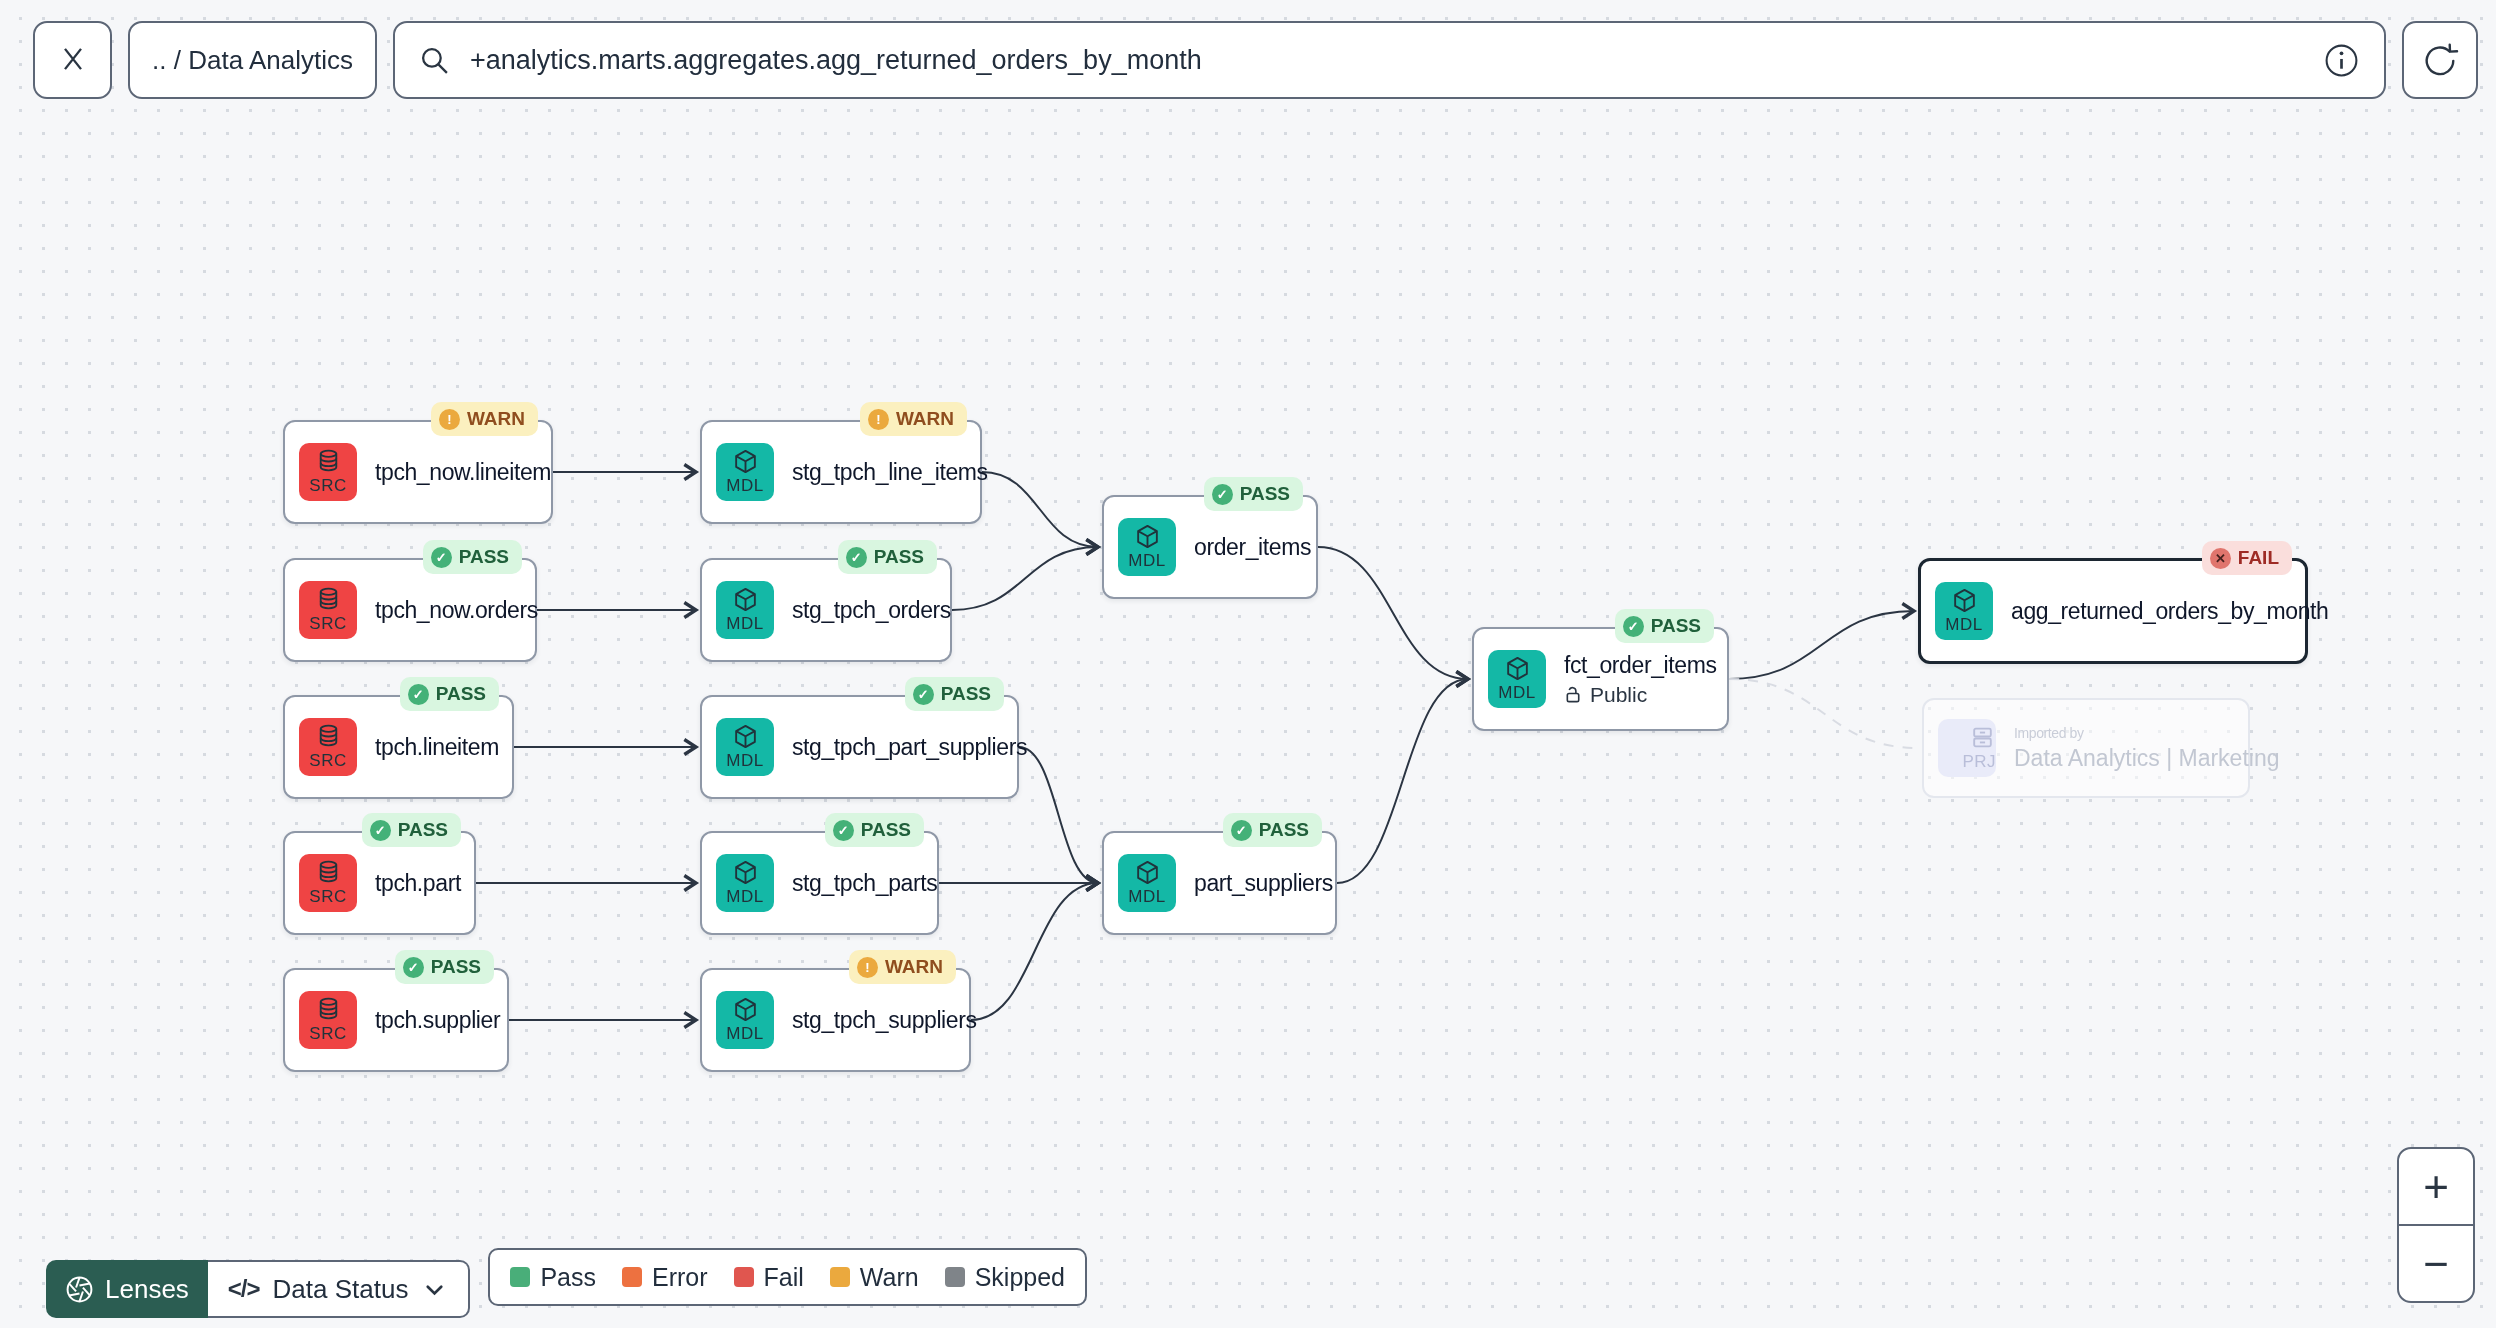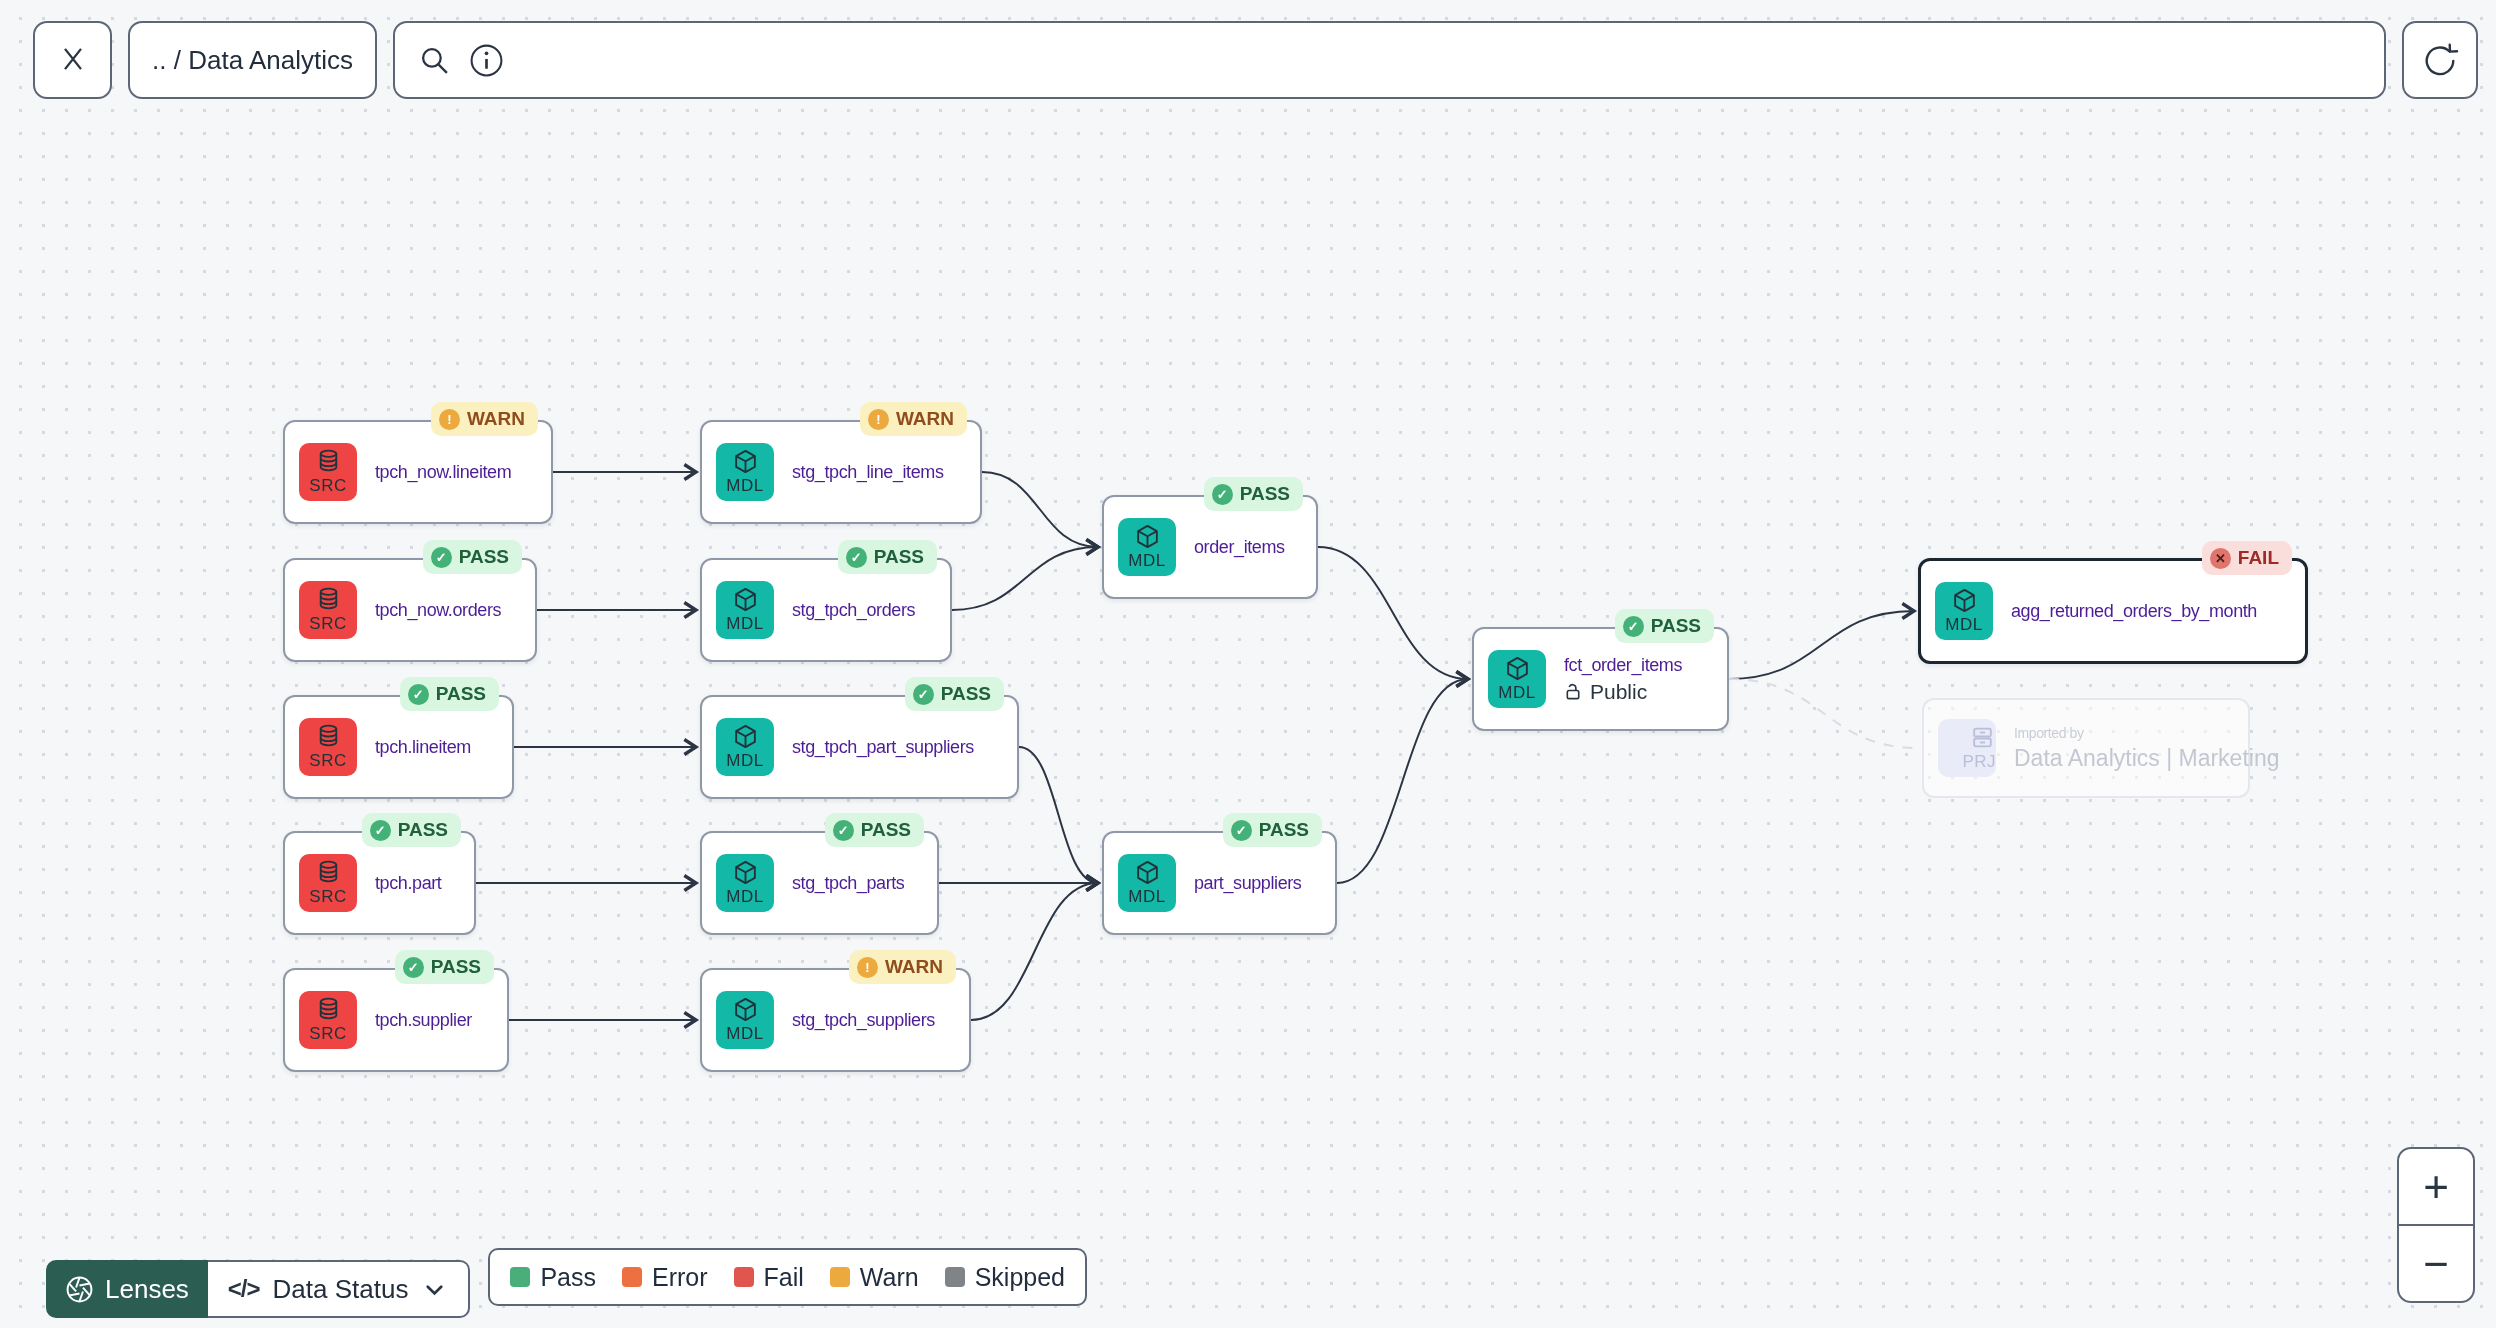--- a/index.html
+++ b/index.html
@@ -25,21 +25,21 @@
   .node{position:absolute;box-sizing:border-box;background:#fff;border:2px solid #8F98A7;border-radius:12px;
         display:flex;align-items:center;gap:18px;padding-left:14px;box-shadow:0 2px 5px rgba(28,39,50,.09);cursor:pointer;}
   .node.selected{border:3.5px solid #1C2732;}
   .node.ghost{background:rgba(255,255,255,.55);border:2px solid #E4E7EE;box-shadow:none;color:#C2C7D2;}
   .chip{width:58px;height:58px;border-radius:10px;flex:0 0 auto;display:flex;flex-direction:column;align-items:center;justify-content:center;gap:1px;}
   .chip.SRC{background:#ef4444;color:#20333B;}
   .chip.MDL{background:#14b8a6;color:#20333B;}
   .chip.PRJ{background:#E9EBF9;color:#B9BED9;align-items:flex-end;}
   .chip .klabel{font-size:17px;letter-spacing:.5px;}
   .ntext{display:flex;flex-direction:column;justify-content:center;gap:4px;min-width:0;}
-  .nlabel{font-size:18px;letter-spacing:-.4px;white-space:nowrap;color:#4c1d95;}
+  .nlabel{font-size:23px;letter-spacing:-.4px;white-space:nowrap;color:#0f172a;}
   .node.ghost .nlabel{color:#C9CDD8;font-size:14px;}
   .sublabel{display:flex;align-items:center;gap:7px;font-size:21px;color:#2A3542;white-space:nowrap;}
   .node.ghost .sublabel{color:#C2C7D2;font-size:23px;}
   .badge{position:absolute;top:-20px;right:13px;height:34px;border-radius:10px;display:inline-flex;align-items:center;gap:7px;padding:0 13px 0 8px;font-size:19px;font-weight:bold;}
   .badge .dot{width:21px;height:21px;border-radius:50%;display:inline-flex;align-items:center;justify-content:center;font-size:13px;font-weight:bold;}
   
   .bottombar{position:absolute;left:46px;bottom:22px;display:flex;gap:18px;height:58px;}
   .lenses-wrap{display:flex;height:100%;margin-top:12px;}
   .lenses-btn{background:#2B5D52;color:#fff;border:none;border-radius:10px 0 0 10px;display:flex;align-items:center;gap:11px;padding:0 19px;font-size:26px;font-family:inherit;cursor:pointer;}
   .lens-select{background:#fff;border:2px solid #5C6676;border-left:none;border-radius:0 10px 10px 0;display:flex;align-items:center;gap:13px;padding:0 20px;font-size:26px;font-family:inherit;color:#222E3D;cursor:pointer;box-sizing:border-box;}
@@ -390,20 +390,21 @@
   <button class="tb-btn tb-crumb">
     <span>.. / Data Analytics</span>
   </button>
   <div class="searchbox">
     <span style="display:flex;">
       <svg viewBox="0 0 30 30" width="31" height="31" fill="none" stroke="#2A3542" stroke-width="2.2">
           <circle cx="12.5" cy="12.5" r="8.5"></circle>
           <path d="M19 19 L27 27"></path>
         </svg>
     </span>
+    <input spellcheck="false" value="+analytics.marts.aggregates.agg_returned_orders_by_month" style="">
     <span style="display:flex;cursor:pointer;">
       <svg viewBox="0 0 36 36" width="37" height="37" fill="none" stroke="#2A3542" stroke-width="2">
           <circle cx="18" cy="18" r="14.5"></circle>
           <path d="M18 16.5 V26" stroke-width="2.6"></path>
           <circle cx="18" cy="11" r="1.8" fill="#2A3542" stroke="none"></circle>
         </svg>
     </span>
   </div>
   <button class="tb-btn refresh-gap">
     <span>

